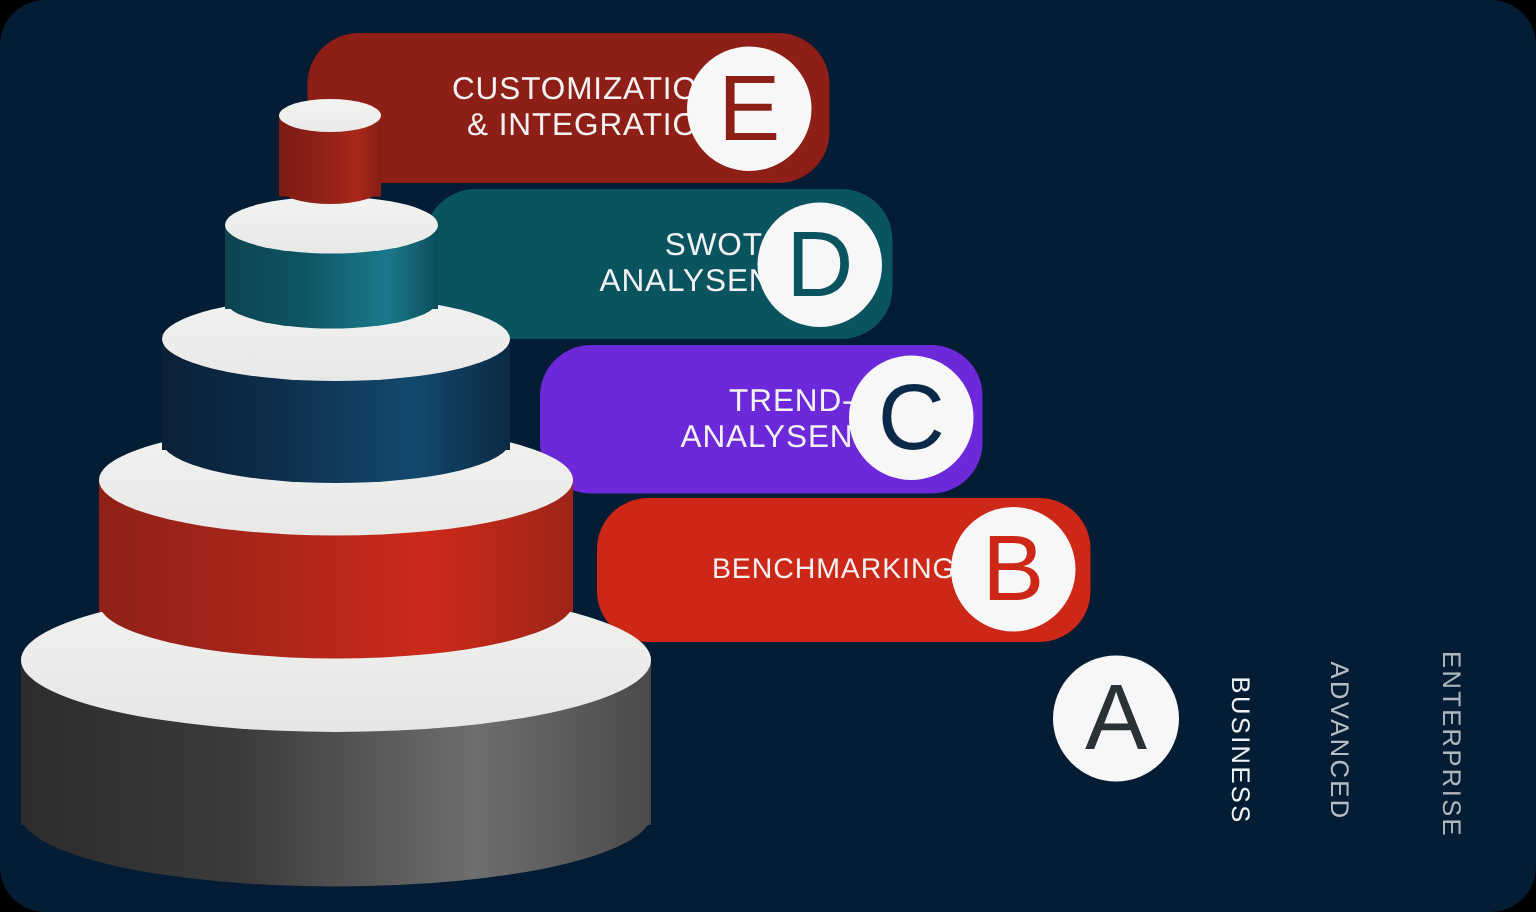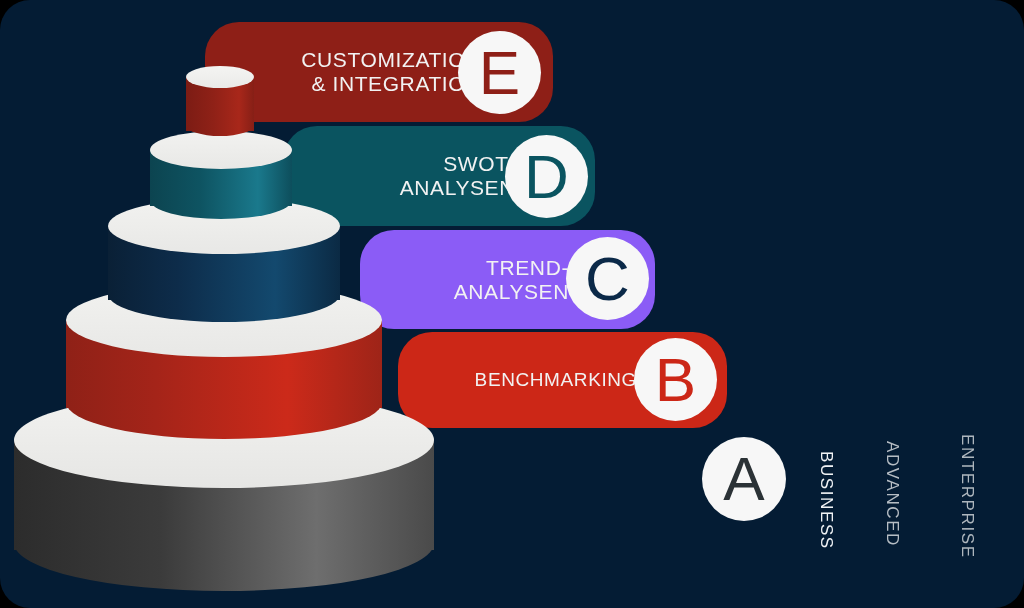--- a/index.html
+++ b/index.html
@@ -17,21 +17,21 @@
 
   .band-e{left:205px;top:22px;width:348px;height:100px;
           border-radius:34px;background:#8e1f17;}
   .band-e .blabel{font-size:21px;margin-right:72px;}
 
   .band-d{left:283px;top:126px;width:312px;height:100px;
           border-radius:34px;background:#0a5460;}
   .band-d .blabel{font-size:21px;margin-right:80px;}
 
   .band-c{left:360px;top:230px;width:295px;height:99px;
-          border-radius:34px;background:#8b5cf6;}
+          border-radius:34px;background:#6d28d9;}
   .band-c .blabel{font-size:21px;margin-right:86px;}
 
   .band-b{left:398px;top:332px;width:329px;height:96px;
           border-radius:34px;background:#cc2717;}
   .band-b .blabel{font-size:19px;margin-right:90px;}
 
   .band-a{left:431px;top:431px;width:361px;height:100px;
           border-radius:34px;background:#2b3236;}
   .band-a .blabel{font-size:19px;margin-right:106px;}
 

